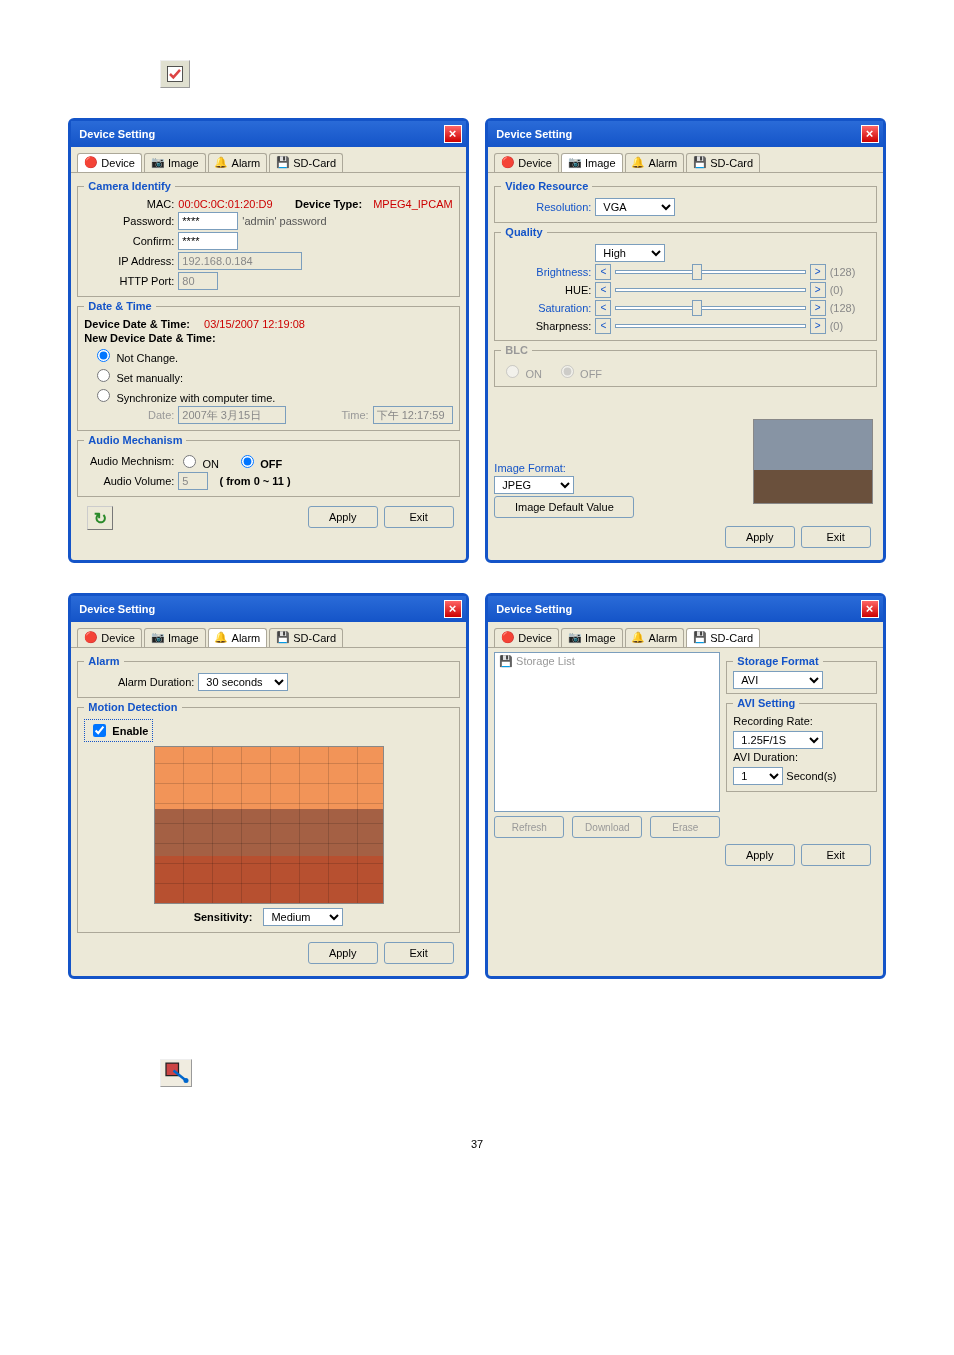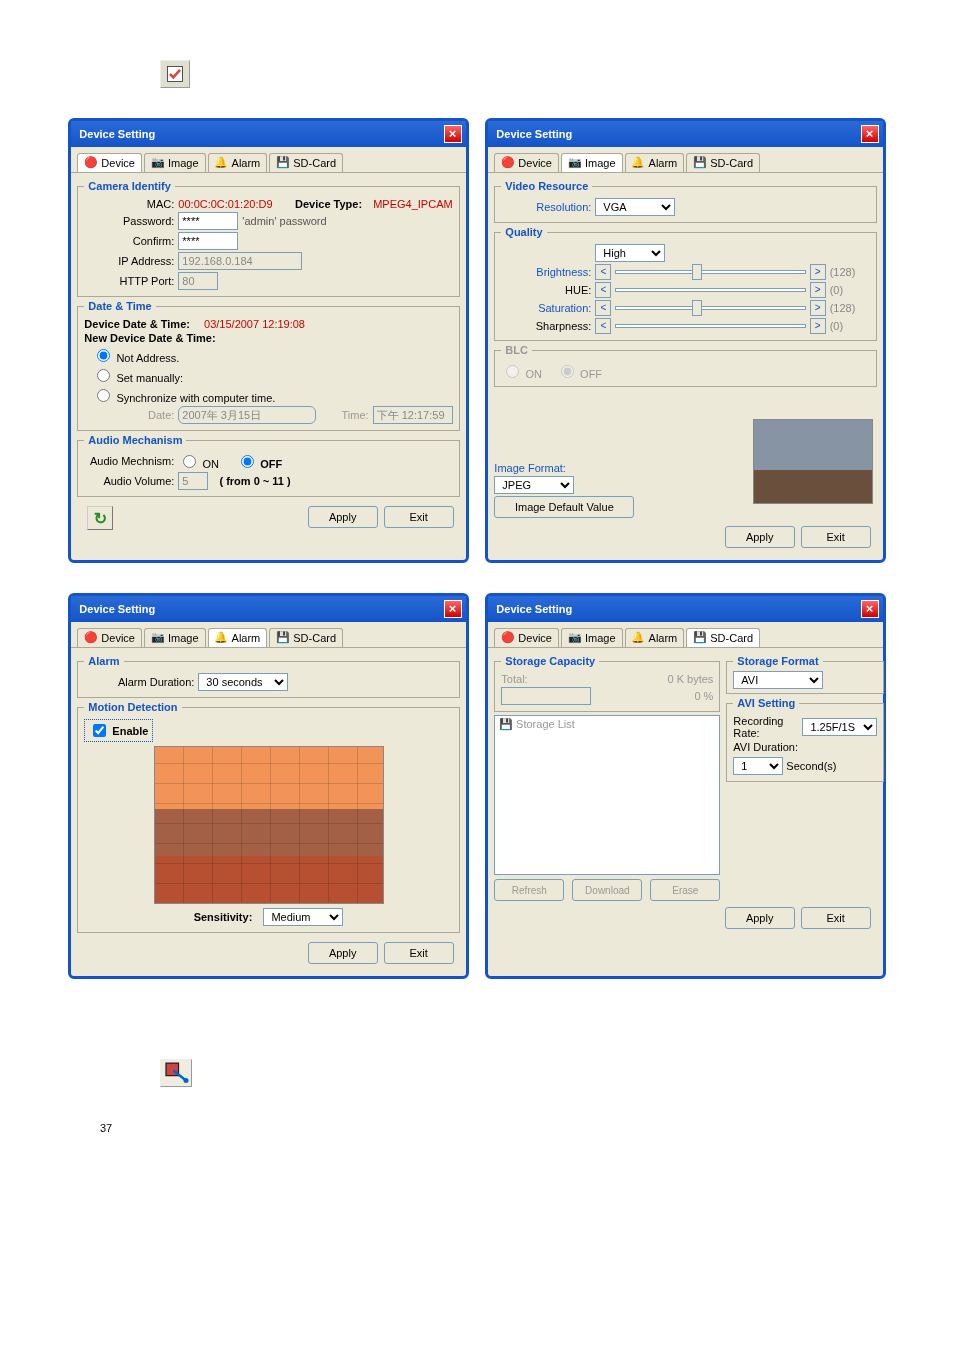--- a/index.html
+++ b/index.html
@@ -39,21 +39,21 @@
   .preview::after { content:""; position:absolute; inset:0; background: repeating-linear-gradient(0deg, transparent 0 19px, rgba(0,0,0,0.15) 19px 20px), repeating-linear-gradient(90deg, transparent 0 28px, rgba(0,0,0,0.15) 28px 29px); }
   .side-preview { width:120px; height:85px; border:1px solid #888; background:linear-gradient(#8794a4 0 60%, #6a503c 60% 100%); position:absolute; right:10px; bottom: 56px; }
   .relwrap { position:relative; }
   .desc-icon { width:26px; height:24px; border:1px outset #ccc; background:#ece9d8; display:inline-block; vertical-align:middle; margin-left:4px; }
   .col-img { flex:0 0 48%; }
   .listbox { width: 100%; height: 160px; border:1px solid #7b9ebd; background:#fff; padding:2px 4px; font-size:11px; }
   .row-tight { display:flex; gap:8px; }
   .row-tight button { flex:1; font-size:10px; color:#999; }
   .inline { display:inline-flex; align-items:center; gap:3px; }
   .greyed { color:#999; }
-  .footer { display:flex; justify-content:flex-start; align-items:center; margin: 32px 100px -20px 100px; }
+  .footer { display:flex; justify-content:center; align-items:center; margin: 48px 100px -20px 100px; }
 </style>
 </head>
 <body>
 
 <div class="page">
 
   <div class="icon-box">
     <div class="step-icon">
       <svg viewBox="0 0 24 24">
           <rect x="3" y="3" width="18" height="18" fill="#fff" stroke="#333"></rect>
@@ -110,27 +110,27 @@
               <input class="txt" readonly="" style="width: 40px; color: rgb(136, 136, 136);" value="80">
             </div>
         </fieldset>
         <fieldset>
             <legend class="legend-blue">Date &amp; Time</legend>
           <div class="frow"><b>Device Date &amp; Time:</b>&nbsp;&nbsp;<span style="color:#c00">03/15/2007 12:19:08</span></div>
           <div class="frow">
               <b>New Device Date &amp; Time:</b>
             </div>
           <div class="radios">
-            <label><input type="radio" name="dt" checked="" style=""> <span>Not Address.</span></label>
+            <label><input type="radio" name="dt" checked="" style=""> <span>Not Change.</span></label>
             <label><input type="radio" name="dt" style=""> <span>Set manually:</span></label>
             <label><input type="radio" name="dt" style=""> <span>Synchronize with computer time.</span></label>
           </div>
           <div class="frow">
               <span class="lbl greyed">Date:</span>
-              <input class="txt" readonly="" style="width: 138px; color: rgb(136, 136, 136); border-radius: 6px;" value="2007年 3月15日">
+              <input class="txt" readonly="" style="width: 108px; color: rgb(136, 136, 136);" value="2007年 3月15日">
               <span style="flex:1"></span>
               <span class="greyed">Time:</span>
               <input class="txt" readonly="" style="width: 80px; color: rgb(136, 136, 136);" value="下午 12:17:59">
             </div>
         </fieldset>
         <fieldset>
             <legend class="legend-blue">Audio Mechanism</legend>
           <div class="frow"><span class="lbl">Audio Mechnism:</span>
             <label><input type="radio" name="am" style=""> <span>ON</span></label>&nbsp;&nbsp;&nbsp;
             <label><input type="radio" name="am" checked="" style=""> <b>OFF</b></label>
@@ -314,47 +314,36 @@
             <span>Alarm</span>
           </div>
         <div class="tab active">
             <span class="tabicon">💾</span>
             <span>SD-Card</span>
           </div>
       </div>
       <div class="body">
         <div style="display:flex; gap:6px;">
           <div style="flex:1.2">
-            <fieldset>
-                <legend class="legend-blue">Storage Capacity</legend>
-              <div class="frow greyed">
-                  <span>Total:</span>
-                  <span style="flex:1; text-align:right">0  K bytes</span>
-                </div>
-              <div class="frow greyed">
-                  <input class="txt" readonly="" style="width: 90px; background: rgb(236, 233, 216);">
-                  <span style="flex:1; text-align:right">0 %</span>
-                </div>
-            </fieldset>
             <div class="listbox">
               <span class="greyed">💾 <span>Storage List</span></span>
             </div>
             <div class="row-tight" style="margin-top:4px;">
               <button class="winbtn">Refresh</button>
               <button class="winbtn">Download</button>
               <button class="winbtn">Erase</button>
             </div>
           </div>
           <div style="flex:1">
             <fieldset><legend class="legend-blue">Storage Format</legend>
               <select class="sel" style="width:90px"><option>AVI</option></select>
             </fieldset>
             <fieldset>
                 <legend class="legend-blue">AVI Setting</legend>
-              <div class="frow" style="flex-direction:row; align-items:center;">
+              <div class="frow" style="flex-direction:column; align-items:flex-start;">
                 <span>Recording Rate:</span>
                 <select class="sel" style="width:90px"><option>1.25F/1S</option></select>
               </div>
               <div class="frow" style="flex-direction:column; align-items:flex-start;">
                 <span>AVI Duration:</span>
                 <div class="inline">
                     <select class="sel" style="width:50px"><option>1</option></select>
                     <span>Second(s)</span>
                   </div>
               </div>

